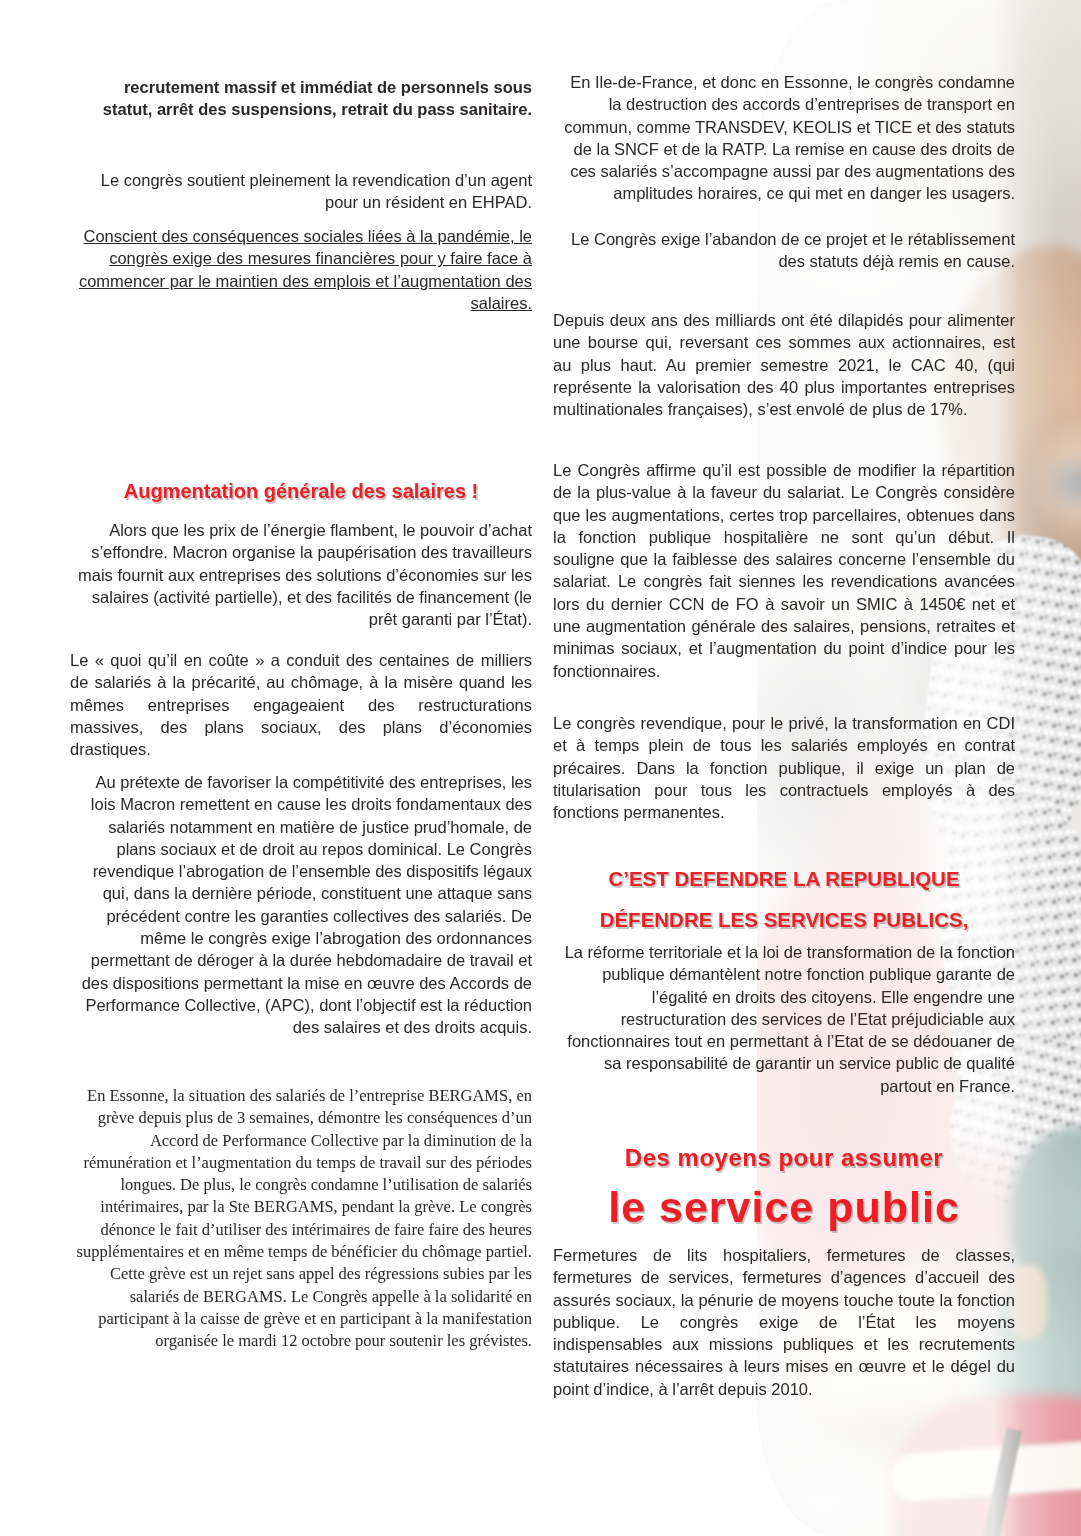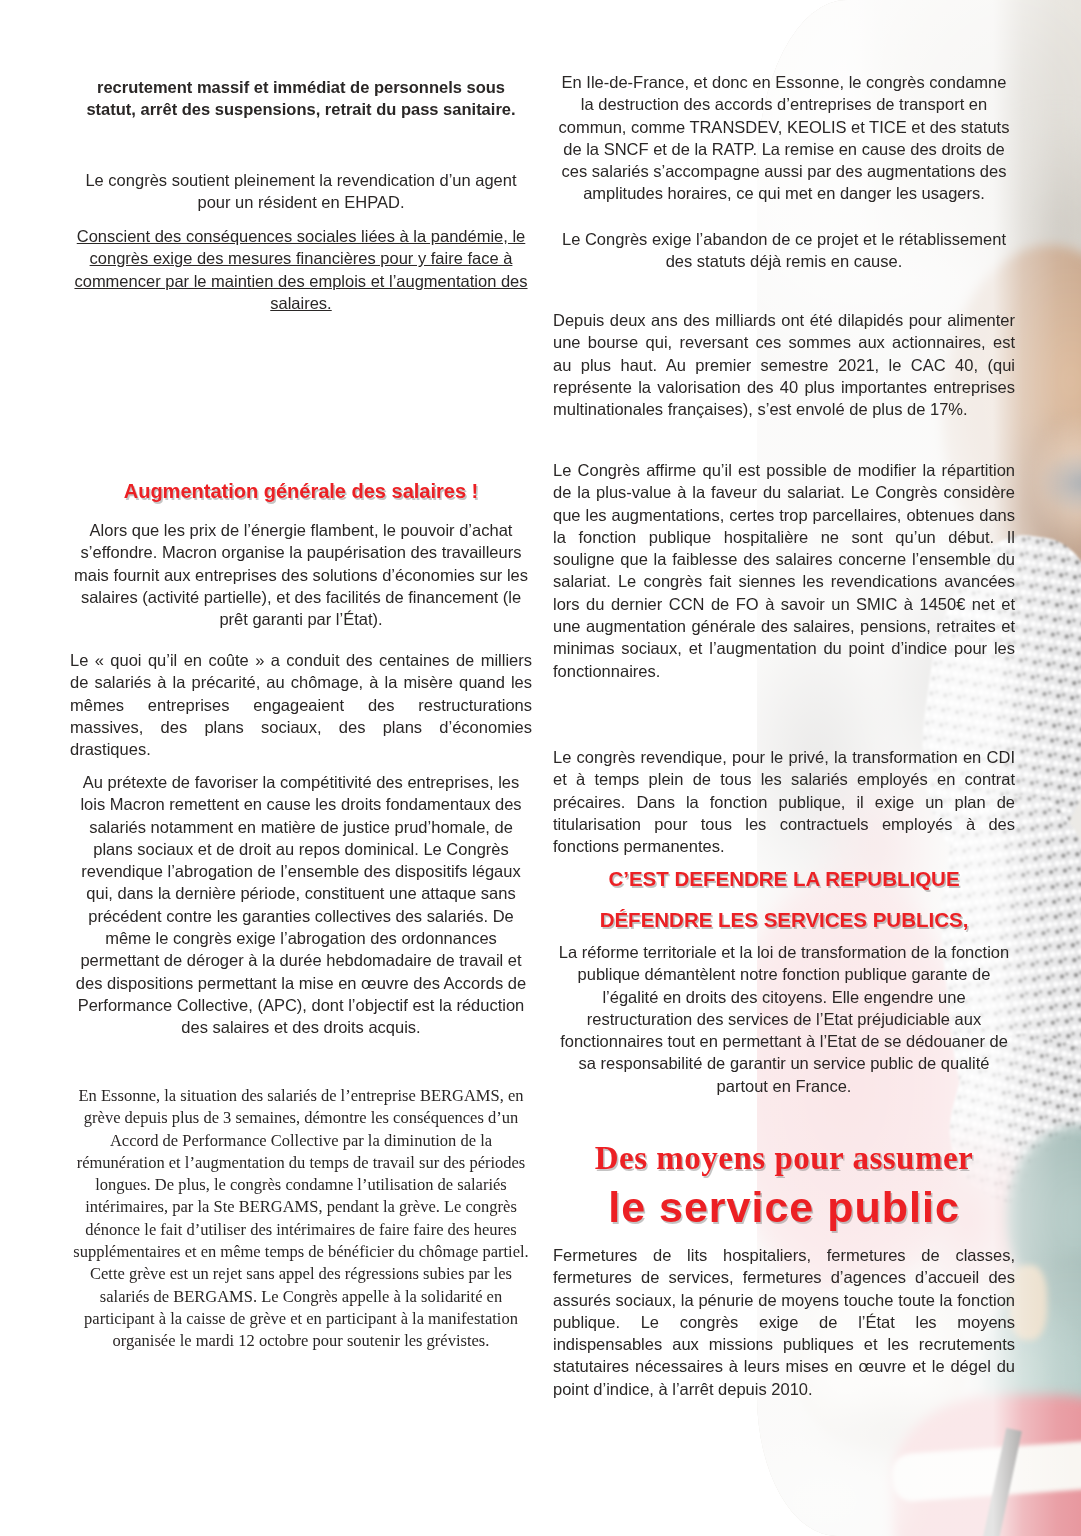--- a/index.html
+++ b/index.html
@@ -53,33 +53,33 @@
   .wash-strip{left:0;top:0;width:100%;height:100%;background:rgba(255,255,255,0.42);}
   .wash-main{
     left:0;top:0;width:100%;height:100%;
     background:linear-gradient(90deg,rgba(255,255,255,.78) 0px,rgba(255,255,255,.78) 236px,rgba(255,255,255,.34) 266px,rgba(255,255,255,.08) 300px,rgba(255,255,255,0) 324px);
   }
   
   .col{position:absolute;top:0;width:462px;z-index:5;}
   .col-left{left:70px;}
   .col-right{left:553px;}
   .blk{position:absolute;width:100%;}
-  p.body{margin:0;font-size:16.5px;line-height:22.3px;color:#2a2726;text-align:center;}
+  p.body{margin:0;font-size:16.5px;line-height:22.3px;color:#2a2726;text-align:right;}
   p.body.justify{text-align:justify;}
   .bold-lead{font-weight:bold;font-size:19.5px;line-height:27.5px;color:#1c1a19;text-align:justify;}
   .red{color:#ec2024;text-shadow:1.5px 1.5px 0 rgba(125,125,125,.45);font-weight:bold;text-align:center;margin:0;}
   .h-payer{font-size:21px;line-height:45px;letter-spacing:.4px;}
   .h-aug{font-size:20px;line-height:26px;}
   .h-defendre{font-size:20.5px;line-height:41px;}
-  .h-moyens{font-size:33px;line-height:32px;letter-spacing:.5px;font-family:Liberation Serif, serif;}
+  .h-moyens{font-size:24px;line-height:32px;letter-spacing:.5px;}
   .h-service{font-size:43px;line-height:48px;letter-spacing:1px;text-align:center;}
   
   .t-l1{top:76px;} .t-l2{top:169px;} .t-l3{top:225px;text-decoration:underline;} .t-l4{top:358px;} .t-l5{top:478px;}
   .t-l6{top:519px;} .t-l7{top:649px;} .t-l8{top:771px;} .t-l9{top:1085px;font-family:Liberation Serif, serif;}
-  .t-r1{top:71px;} .t-r2{top:228px;} .t-r3{top:309px;} .t-r4{top:459px;} .t-r5{top:746px;}
+  .t-r1{top:71px;} .t-r2{top:228px;} .t-r3{top:309px;} .t-r4{top:459px;} .t-r5{top:712px;}
   .t-r6{top:858px;} .t-r7{top:941px;} .t-r8{top:1142px;} .t-r9{top:1183px;} .t-r10{top:1244px;}
 </style>
 </head>
 <body>
 
 <div class="page">
 
   <div class="photo" title="Personne avec lunettes, manteau rouge, écharpe grise tricotée et gants turquoise">
     <div class="b-bokeh"></div>
     <div class="b-trees"></div>

